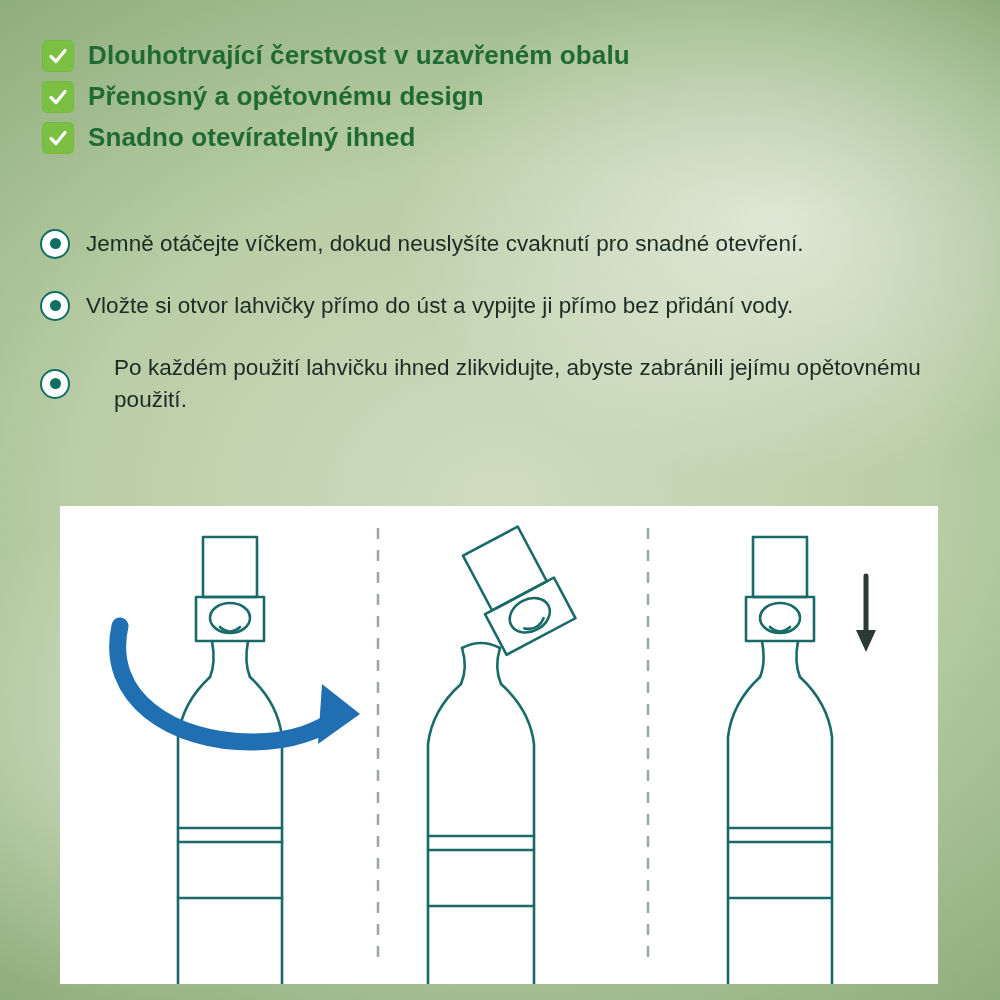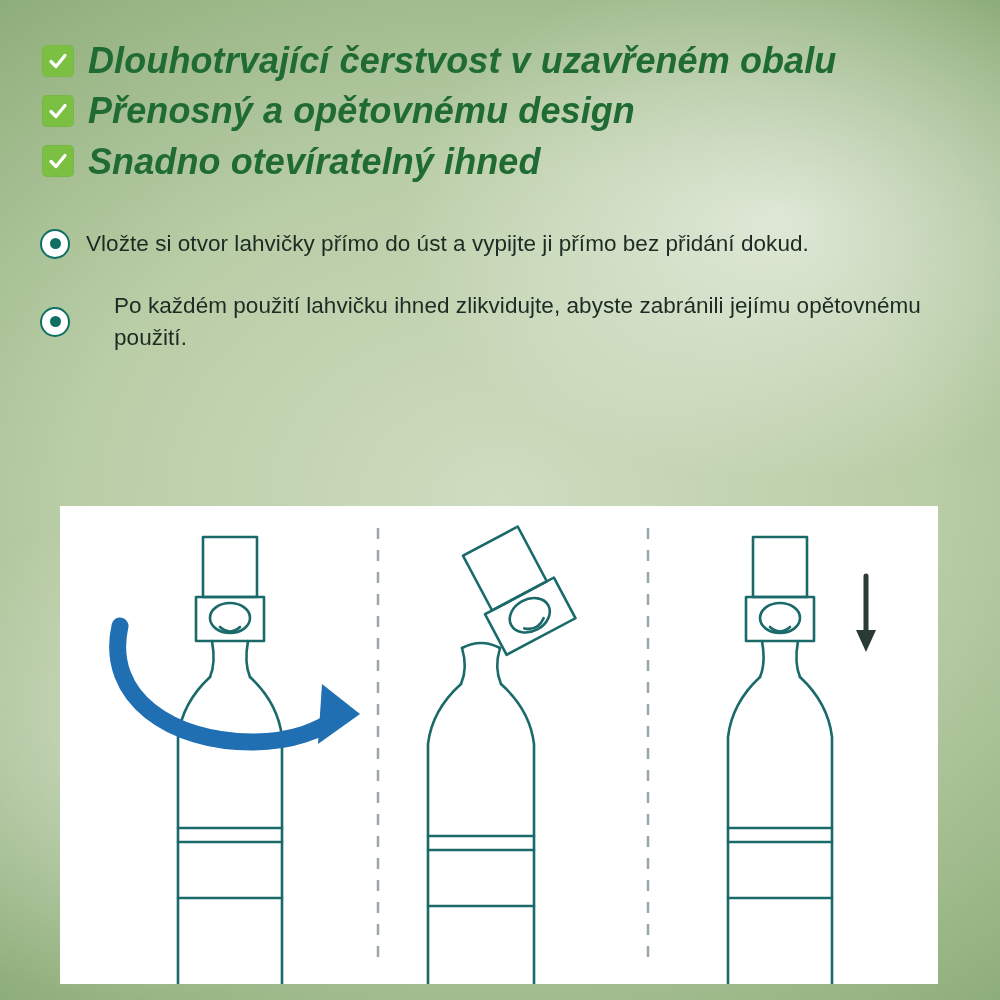--- a/index.html
+++ b/index.html
@@ -39,27 +39,26 @@
     border-radius: 5px;
     background: #7bc043;
     display: flex;
     align-items: center;
     justify-content: center;
     flex: 0 0 auto;
     box-shadow: inset 0 0 0 1px rgba(0,0,0,0.04);
   }
   .check-box svg { display: block; }
   .benefit-text {
-    font-size: 36px;
+    font-size: 26px;
     font-weight: bold;
     color: #1f6b33;
     letter-spacing: 0.1px;
     line-height: 1.15;
     white-space: nowrap;
-    font-style: italic;
   }
   .instructions {
     position: absolute;
     left: 40px;
     top: 228px;
     width: 940px;
   }
   .inst-row {
     display: flex;
     align-items: flex-start;
@@ -139,26 +138,32 @@
           <path d="M4 11.5 L9 16.5 L18 5.5" fill="none" stroke="#ffffff" stroke-width="3.2" stroke-linecap="round" stroke-linejoin="round"></path>
         </svg>
       </span>
       <span class="benefit-text">Snadno otevíratelný ihned</span>
     </div>
 
   </div>
 
   <div class="instructions">
 
-
     <div class="inst-row centered">
       <span class="bullet">
           <span class="dot"></span>
         </span>
-      <span class="inst-text">Vložte si otvor lahvičky přímo do úst a vypijte ji přímo bez přidání dokud.</span>
+      <span class="inst-text">Jemně otáčejte víčkem, dokud neuslyšíte cvaknutí pro snadné otevření.</span>
+    </div>
+
+    <div class="inst-row centered">
+      <span class="bullet">
+          <span class="dot"></span>
+        </span>
+      <span class="inst-text">Vložte si otvor lahvičky přímo do úst a vypijte ji přímo bez přidání vody.</span>
     </div>
 
     <div class="inst-row centered third">
       <span class="bullet">
           <span class="dot"></span>
         </span>
       <span class="inst-text">Po každém použití lahvičku ihned zlikvidujte, abyste zabránili jejímu opětovnému použití.</span>
     </div>
 
   </div>

